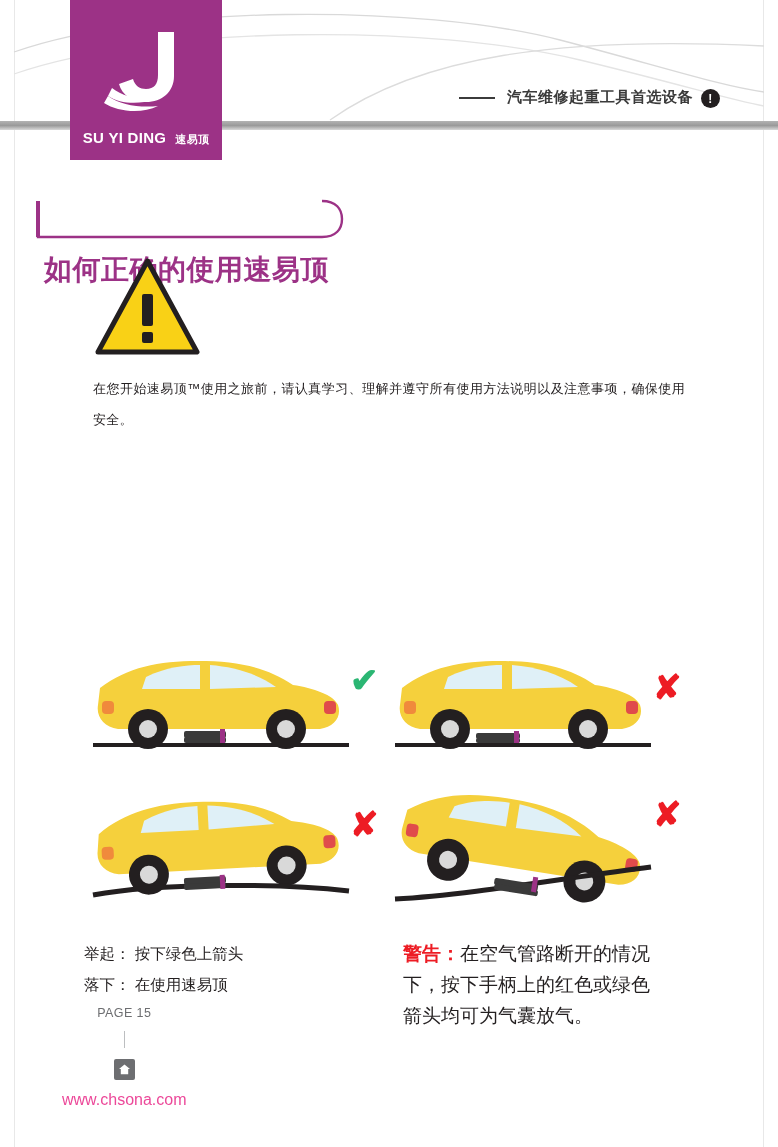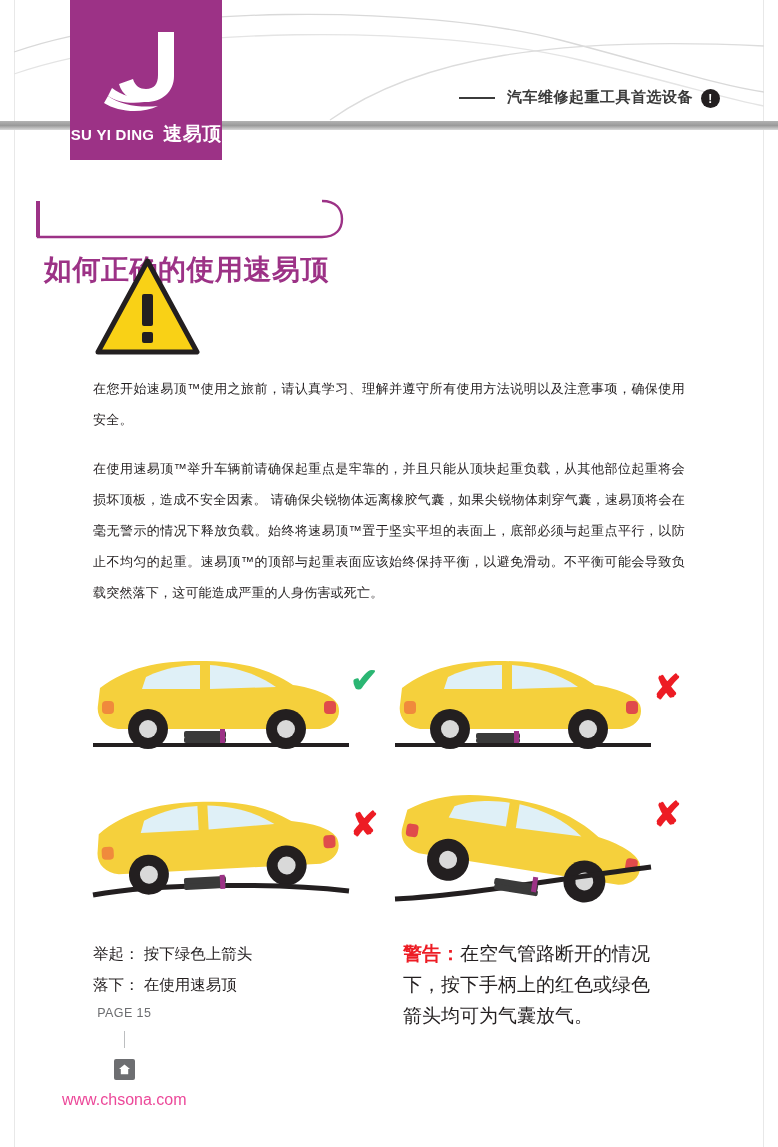--- a/index.html
+++ b/index.html
@@ -96,21 +96,21 @@
     height: 86px;
   }
   .logo-text {
     color: #ffffff;
     font-size: 15px;
     font-weight: bold;
     letter-spacing: 0.3px;
     white-space: nowrap;
   }
   .logo-text .cn {
-    font-size: 19px;
+    font-size: 11px;
     margin-left: 9px;
   }
   
   .section-title-wrap {
     position: absolute;
     top: 199px;
     left: 36px;
     width: 310px;
     height: 40px;
   }
@@ -166,21 +166,21 @@
   .mark-check { color: #2bb673; }
   .mark-x { color: #ed1c24; }
   .m1 { top: 663px; left: 350px; }
   .m2 { top: 670px; left: 653px; }
   .m3 { top: 807px; left: 350px; }
   .m4 { top: 797px; left: 653px; }
   
   .cap-left {
     position: absolute;
     top: 938px;
-    left: 93px;
+    left: 84px;
     font-size: 15.5px;
     line-height: 31px;
     color: #231f20;
   }
   .cap-right {
     position: absolute;
     top: 938px;
     left: 403px;
     width: 250px;
     font-size: 19px;
@@ -272,21 +272,20 @@
     <div class="section-title">如何正确的使用速易顶</div>
   </div>
 
   <svg class="warn-tri" viewBox="0 0 105 98">
     <path d="M52.5 3 L102 94 L3 94 Z" fill="#f9d116" stroke="#231f20" stroke-width="5" stroke-linejoin="round"></path>
     <rect x="47" y="36" width="11" height="32" rx="2" fill="#231f20"></rect>
     <rect x="47" y="74" width="11" height="11" rx="2" fill="#231f20"></rect>
   </svg>
 
   <div class="para para1">在您开始速易顶™使用之旅前，请认真学习、理解并遵守所有使用方法说明以及注意事项，确保使用安全。</div>
-  <div class="para para2">在使用速易顶™举升车辆前请确保起重点是牢靠的，并且只能从顶块起重负载，从其他部位起重将会损坏顶板，造成不安全因素。 请确保尖锐物体远离橡胶气囊，如果尖锐物体刺穿气囊，速易顶将会在毫无警示的情况下释放负载。始终将速易顶™置于坚实平坦的表面上，底部必须与起重点平行，以防止不均匀的起重。速易顶™的顶部与起重表面应该始终保持平衡，以避免滑动。不平衡可能会导致负载突然落下，这可能造成严重的人身伤害或死亡。</div>
 
   <svg class="ill ill-1" width="265" height="110" viewBox="0 0 265 110">
     <path d="M12 33 C40 12 70 6 110 6 C150 6 178 12 205 30 C225 33 246 40 250 50 C254 62 246 72 232 74 L30 74 C16 72 8 62 10 50 Z" fill="#f5d03c"></path>
     <path d="M58 22 C78 12 98 10 112 10 L112 34 L54 34 Z" fill="#dff0f7"></path>
     <path d="M122 10 C146 12 168 18 188 32 L122 34 Z" fill="#dff0f7"></path>
     <path d="M114 10 L120 10 L120 34 L114 34 Z" fill="#f5d03c"></path>
     <rect x="14" y="46" width="12" height="13" rx="4" fill="#f08a3c"></rect>
     <rect x="236" y="46" width="12" height="13" rx="4" fill="#e04b4b"></rect>
     <circle cx="60" cy="74" r="20" fill="#231f20"></circle>
       <circle cx="60" cy="74" r="9" fill="#d9d9d9"></circle>

